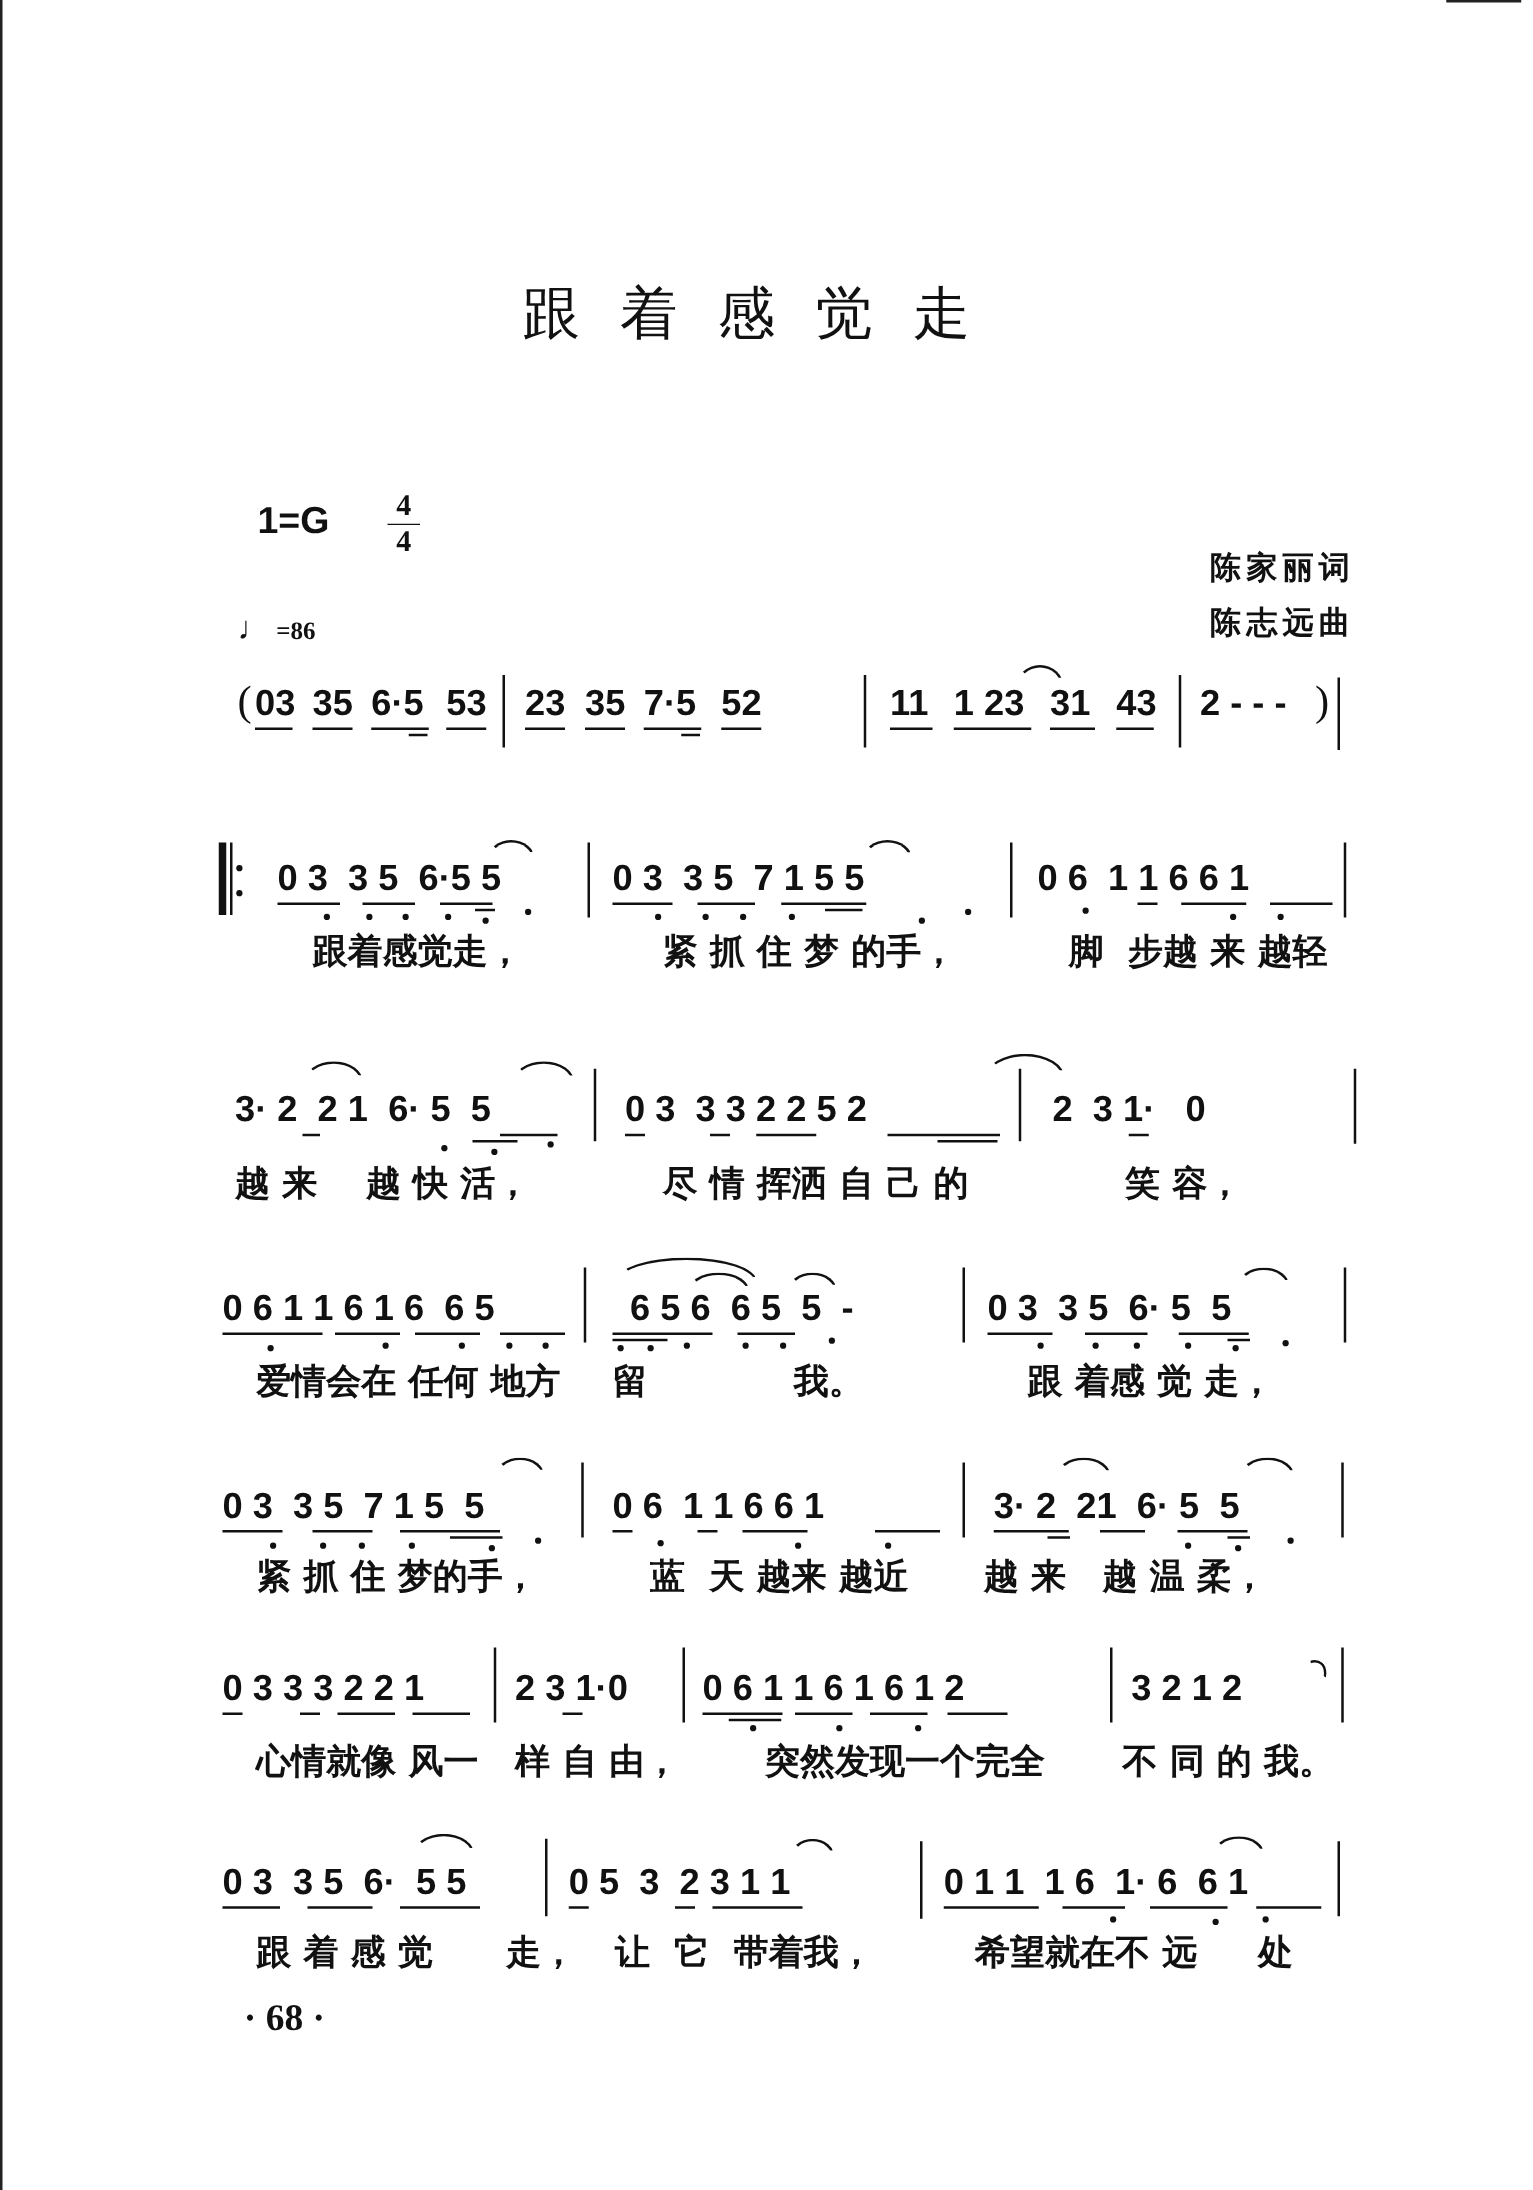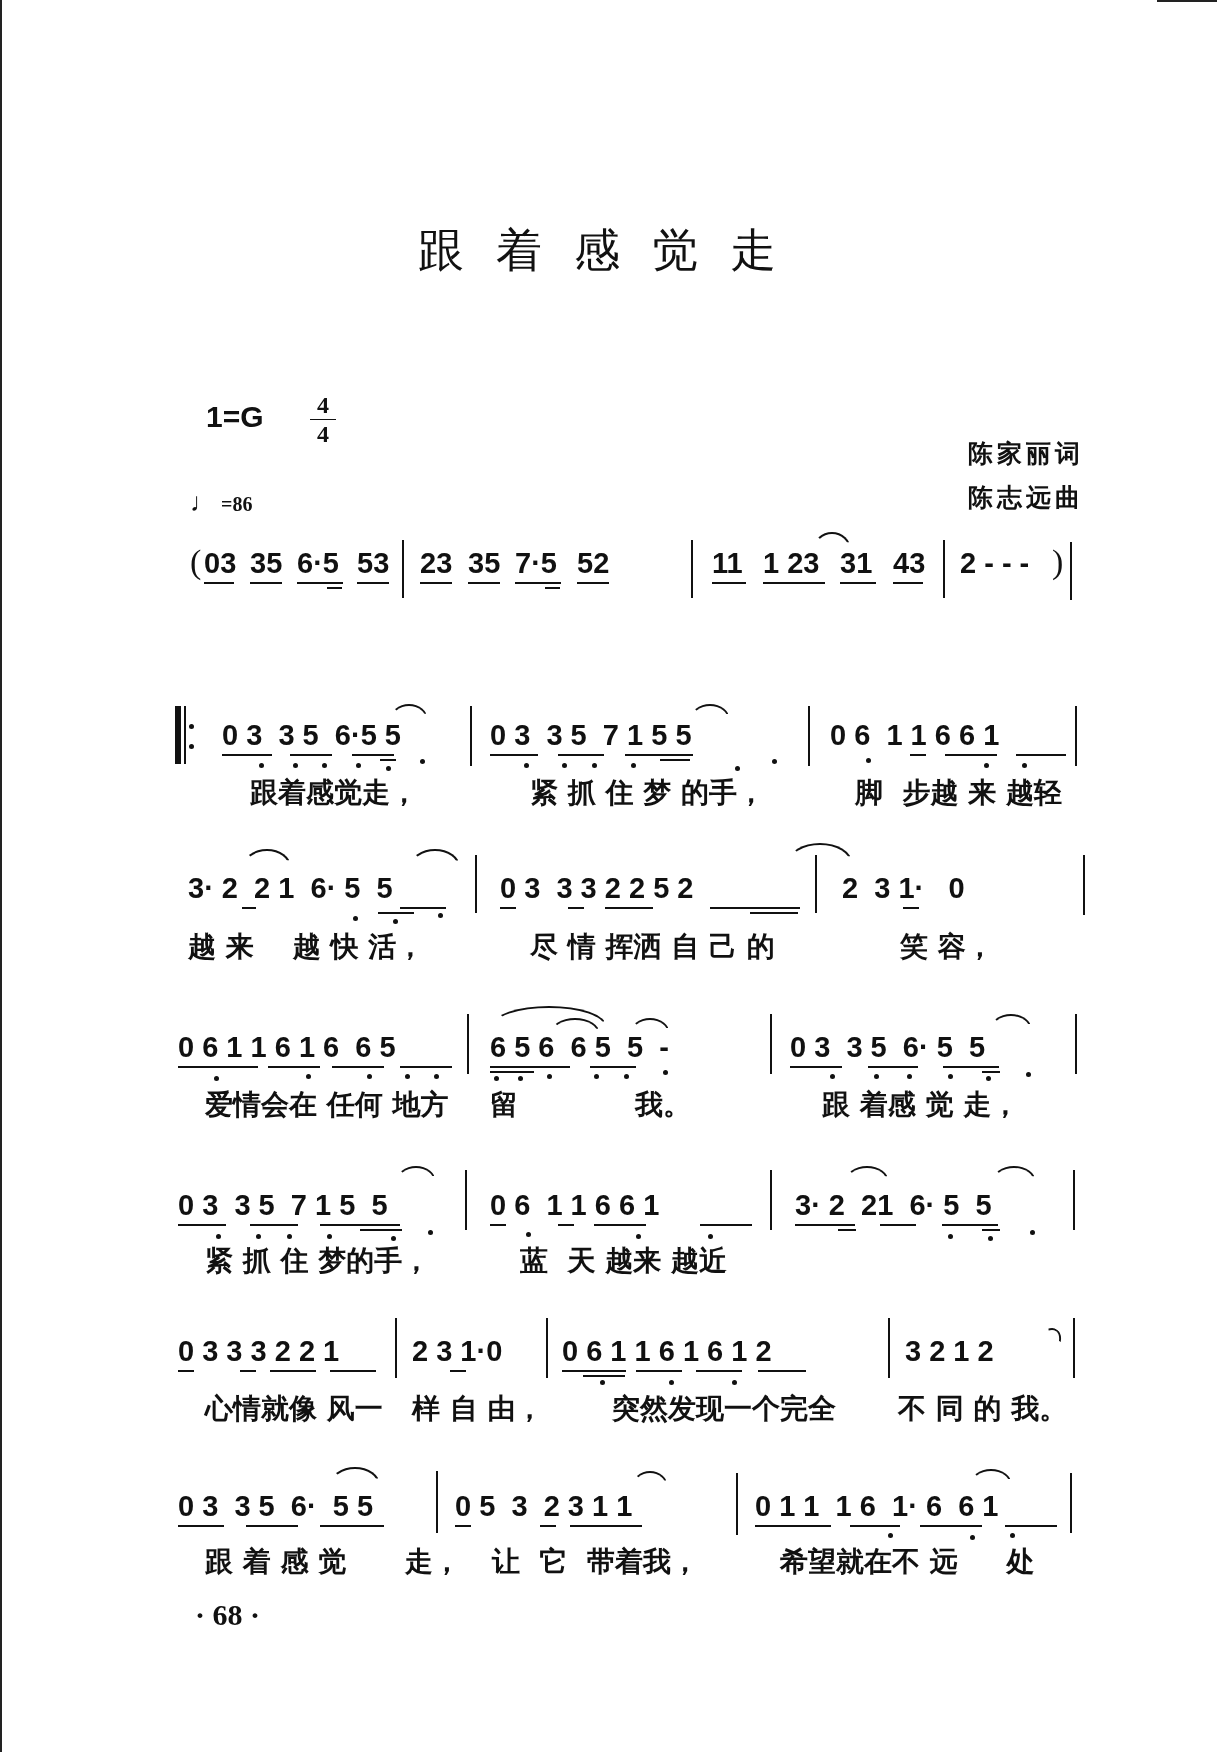--- a/index.html
+++ b/index.html
@@ -90,21 +90,21 @@
   <div class="ul" style="left:763px;top:42px;width:62px;"></div>
   <div class="ul" style="left:840px;top:42px;width:36px;"></div>
   <div class="ul" style="left:893px;top:42px;width:30px;"></div>
   <div class="barline" style="left:943px;top:0;height:58px;"></div>
 
   <span class="tok" style="left:960px;top:6px;">2 - - -</span>
   <span class="paren" style="left:1052px;top:3px;">)</span>
   <div class="barline" style="left:1070px;top:2px;height:58px;"></div>
 </div>
 
-<div class="sys" style="top:704px;height:110px;">
+<div class="sys" style="top:672px;height:110px;">
   <div class="repeat-thick" style="left:175px;top:2px;height:58px;"></div>
   <div class="repeat-thin" style="left:184px;top:2px;height:58px;"></div>
   <div class="dot" style="left:189px;top:20px;"></div>
   <div class="dot" style="left:189px;top:40px;"></div>
   <span class="tok" style="left:222px;top:14px;">0 3  3 5  6·5 5</span>
   <div class="ul" style="left:222px;top:50px;width:50px;"></div>
   <div class="ul" style="left:290px;top:50px;width:42px;"></div>
   <div class="ul" style="left:352px;top:50px;width:42px;"></div>
   <div class="ul" style="left:380px;top:55px;width:16px;"></div>
   <div class="slur" style="left:390px;top:0;width:34px;height:12px;"></div>
@@ -173,21 +173,21 @@
   <div class="ul" style="left:178px;top:66px;width:80px;"></div>
   <div class="ul" style="left:268px;top:66px;width:52px;"></div>
   <div class="ul" style="left:332px;top:66px;width:52px;"></div>
   <div class="ul" style="left:400px;top:66px;width:52px;"></div>
   <div class="dot" style="left:214px;top:76px;"></div>
   <div class="dot" style="left:306px;top:74px;"></div>
   <div class="dot" style="left:367px;top:74px;"></div>
   <div class="dot" style="left:405px;top:74px;"></div>
   <div class="dot" style="left:434px;top:74px;"></div>
   <div class="barline" style="left:467px;top:14px;height:60px;"></div>
-  <span class="tok" style="left:490px;top:30px;text-align:center;">6 5 6  6 5  5  -</span>
+  <span class="tok" style="left:504px;top:30px;text-align:center;">6 5 6  6 5  5  -</span>
   <div class="slur" style="left:492px;top:6px;width:110px;height:16px;"></div>
   <div class="slur" style="left:550px;top:18px;width:46px;height:12px;"></div>
   <div class="slur" style="left:630px;top:18px;width:36px;height:12px;"></div>
   <div class="ul" style="left:490px;top:66px;width:80px;"></div>
   <div class="ul" style="left:490px;top:71px;width:44px;"></div>
   <div class="ul" style="left:590px;top:66px;width:46px;"></div>
   <div class="dot" style="left:494px;top:76px;"></div>
   <div class="dot" style="left:518px;top:76px;"></div>
   <div class="dot" style="left:547px;top:74px;"></div>
   <div class="dot" style="left:594px;top:74px;"></div>
@@ -242,20 +242,21 @@
   <div class="ul" style="left:838px;top:69px;width:18px;"></div>
   <div class="ul" style="left:880px;top:64px;width:36px;"></div>
   <div class="ul" style="left:942px;top:64px;width:56px;"></div>
   <div class="ul" style="left:982px;top:69px;width:18px;"></div>
   <div class="dot" style="left:948px;top:74px;"></div>
   <div class="dot" style="left:988px;top:76px;"></div>
   <div class="dot" style="left:1030px;top:70px;"></div>
   <div class="barline" style="left:1073px;top:10px;height:60px;"></div>
   <span class="lyr" style="left:205px;top:82px;">紧 抓 住 梦的手，</span>
   <span class="lyr" style="left:520px;top:82px;">蓝  天 越来 越近</span>
+  <span class="lyr" style="left:787px;top:82px;">越 来   越 温 柔，</span>
 </div>
 
 <div class="sys" style="top:1310px;height:110px;">
   <span class="tok" style="left:178px;top:24px;">0 3 3 3 2 2 1</span>
   <div class="ul" style="left:178px;top:60px;width:16px;"></div>
   <div class="ul" style="left:240px;top:60px;width:16px;"></div>
   <div class="ul" style="left:270px;top:60px;width:46px;"></div>
   <div class="ul" style="left:330px;top:60px;width:46px;"></div>
   <div class="barline" style="left:395px;top:8px;height:60px;"></div>
   <span class="tok" style="left:412px;top:24px;">2 3 1·0</span>

